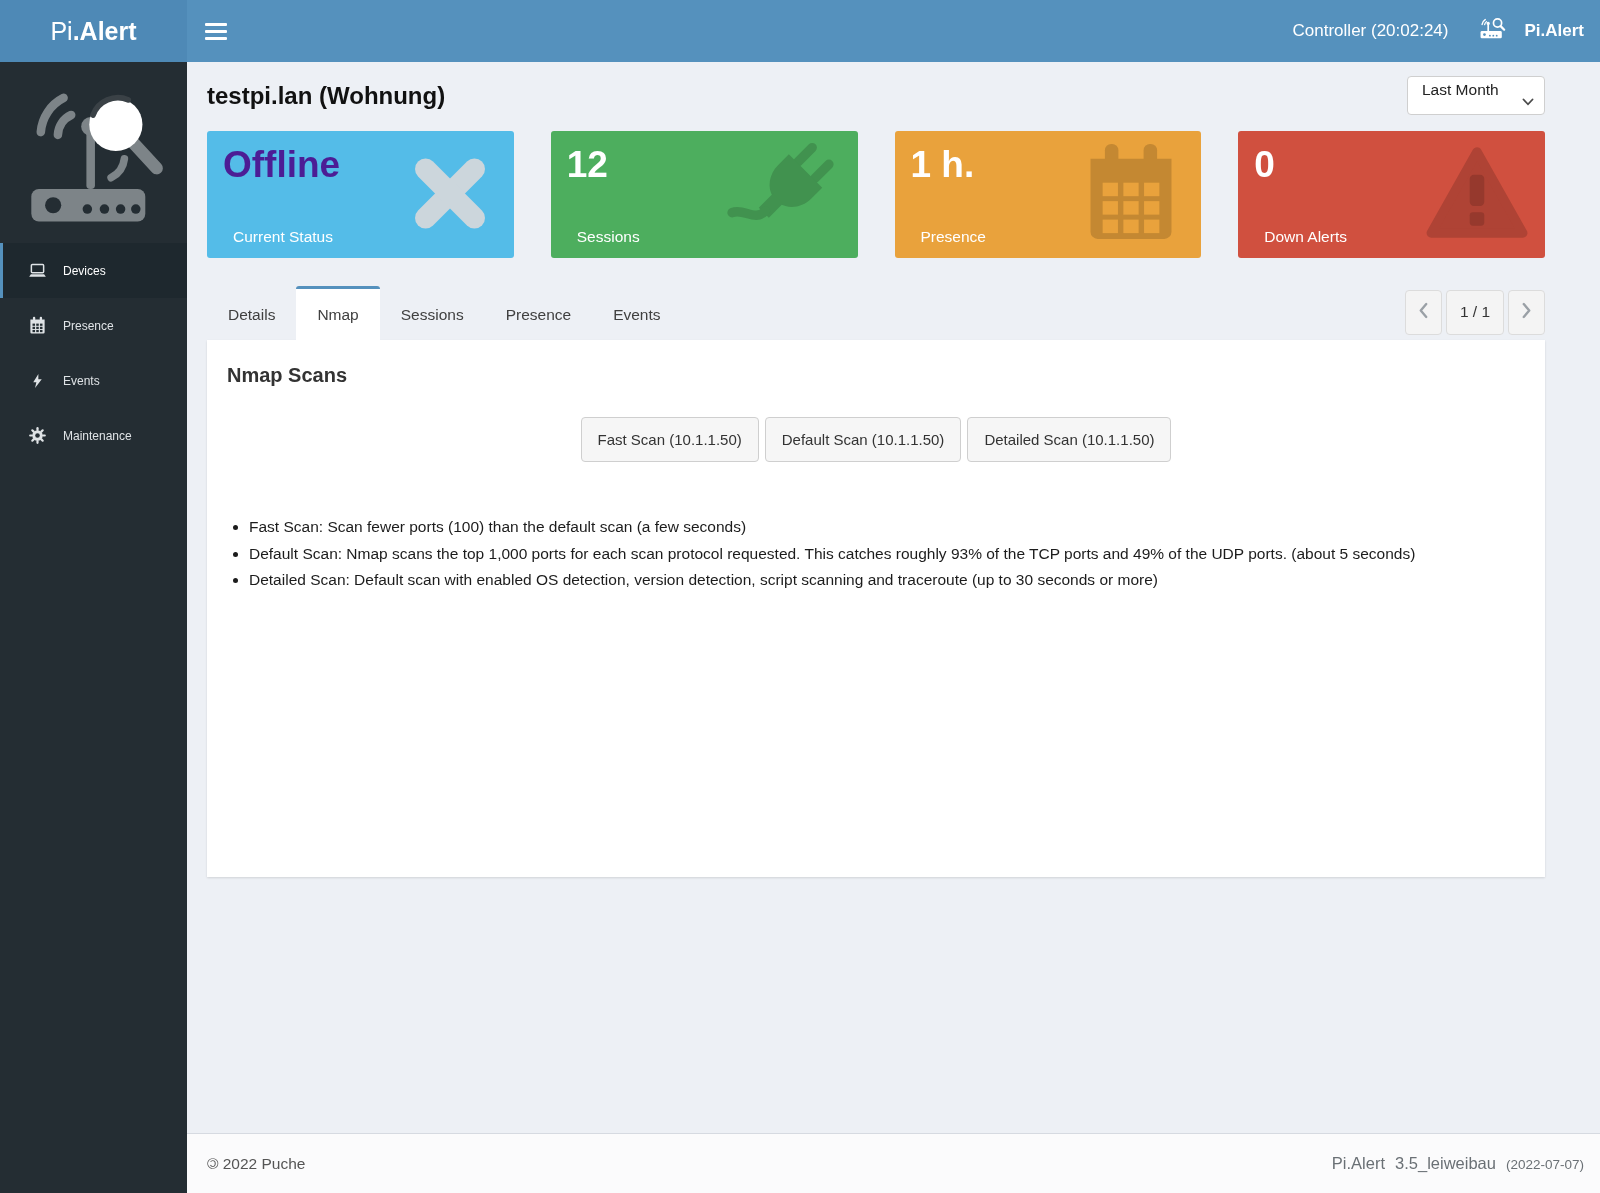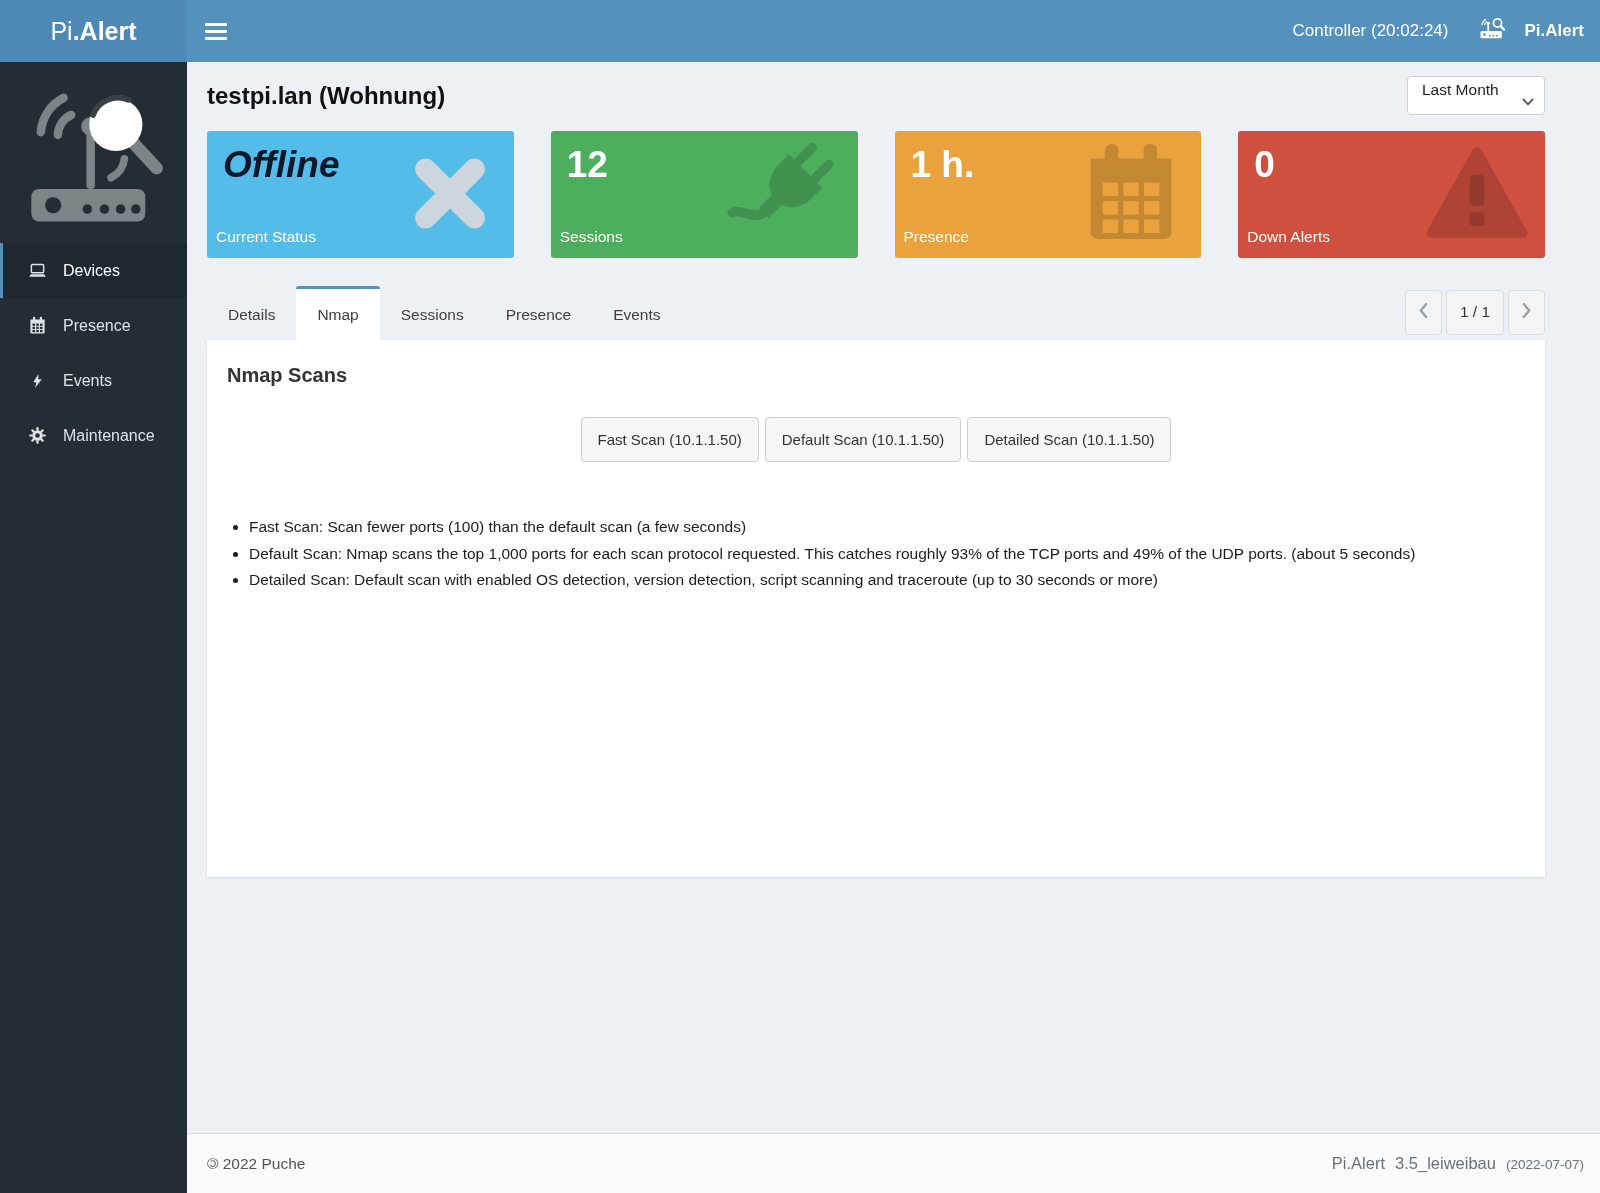--- a/index.html
+++ b/index.html
@@ -18,44 +18,44 @@
   .hamburger { width:22px; display:flex; flex-direction:column; gap:4px; cursor:pointer; }
   .hamburger span { display:block; height:3px; background:#fff; border-radius:1px; }
   .topbar-right { margin-left:auto; display:flex; align-items:center; gap:12px; font-size:17px; }
   .controller-label { margin-right:18px; }
   .account-label { font-weight:600; }
 
   
   .sidebar { background:#242d33; display:flex; flex-direction:column; }
   .logo-wrap { height:181px; display:flex; align-items:center; justify-content:center; }
   .nav { list-style:none; }
-  .nav li { height:55px; display:flex; align-items:center; gap:15px; padding:0 12px 0 23px; color:#dfe3e6; font-size:16px; cursor:pointer; border-left:3px solid transparent; }
+  .nav li { height:55px; display:flex; align-items:center; gap:15px; padding:0 12px 0 23px; color:#dfe3e6; font-size:12px; cursor:pointer; border-left:3px solid transparent; }
   .nav li.active { background:#1e282e; border-left-color:#5591bd; color:#fff; }
   .nav .mi { width:22px; height:22px; display:flex; align-items:center; justify-content:center; color:#dfe3e6; flex:0 0 22px; }
 
   
   .main { display:flex; flex-direction:column; background:#edf0f5; overflow:hidden; }
   .main-content { flex:1; padding:10px 55px 0 20px; }
   .title-row { display:flex; align-items:center; justify-content:space-between; margin-top:4px; }
   .page-title { font-size:24px; font-weight:700; color:#111;text-align:right; }
   .select-wrap { position:relative; }
   .period-select {
     appearance:none; -webkit-appearance:none; width:138px; height:39px;
     border:1px solid #cfcfcf; border-radius:4px; background:#fff; font-size:15.5px;
     padding:0 30px 12px 14px; color:#222; font-family:inherit;
   }
   .select-chevron { position:absolute; right:11px; top:16px; pointer-events:none; }
 
   
   .cards-row { display:flex; gap:37px; margin-top:16px; }
   .card { flex:1; height:127px; border-radius:3px; position:relative; padding:15px 16px; color:#fff; overflow:hidden; }
   .card .value { font-size:37px; font-weight:700; line-height:1.05; position:relative; z-index:2; }
-  .card .label { position:absolute; left:9px; bottom:12px; font-size:15.5px; z-index:2; }
+  .card .label { position:absolute; left:26px; bottom:12px; font-size:15.5px; z-index:2; }
   .card .big-icon { position:absolute; right:16px; top:50%; transform:translateY(-50%); z-index:1; }
-  .card.c-status .value { color:#0f172a;font-style:italic; }
+  .card.c-status .value { color:#4c1d95; }
 
   
   .tabs-row { display:flex; margin-top:28px; height:54px; }
   .tab { display:flex; align-items:center; padding:0 21px; font-size:15.5px; color:#404040; cursor:pointer; border-top:3px solid transparent; }
   .tab.active { background:#fff; border-top-color:#5591bd; border-radius:3px 3px 0 0; }
   .pagination { margin-left:auto; align-self:center; display:flex; gap:4px; margin-bottom:2px; }
   .page-btn { height:45px; background:#f4f4f4; border:1px solid #dcdcdc; border-radius:4px; display:flex; align-items:center; justify-content:center; cursor:pointer; }
   .page-btn.arrow { width:37px; }
   .page-btn.count { width:58px; font-size:15.5px; color:#333; }
 

